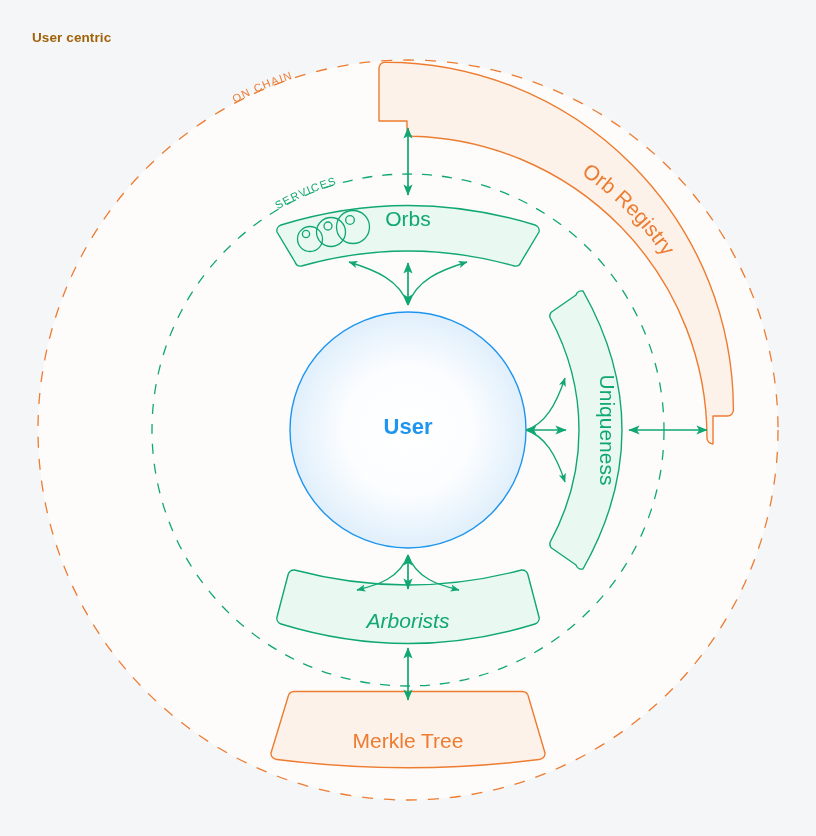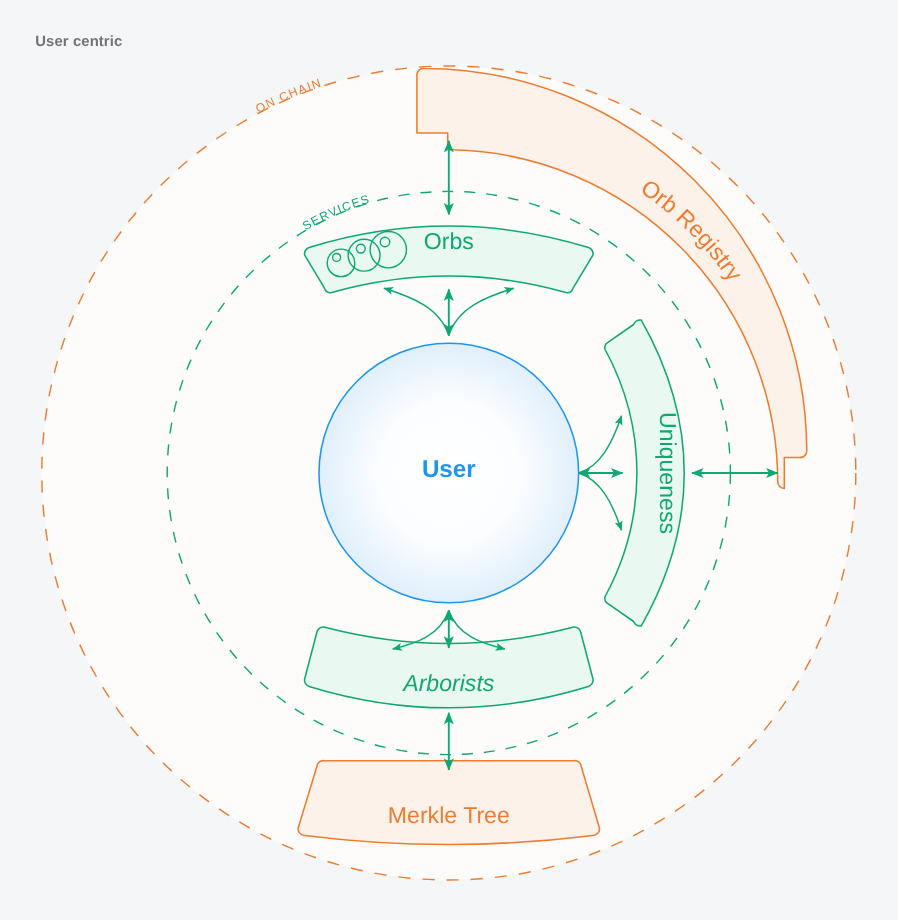--- a/index.html
+++ b/index.html
@@ -13,21 +13,21 @@
     font-family: "Liberation Sans", sans-serif;
     overflow: hidden;
     position: relative;
   }
   #page-title {
     position: absolute;
     left: 32px;
     top: 30px;
     font-size: 13.5px;
     font-weight: bold;
-    color: #737373;
+    color: #a16207;
     letter-spacing: 0.1px;
   }
   #diagram-canvas {
     position: absolute;
     left: 0;
     top: 0;
     width: 816px;
     height: 836px;
   }
   .arc-label-green {

